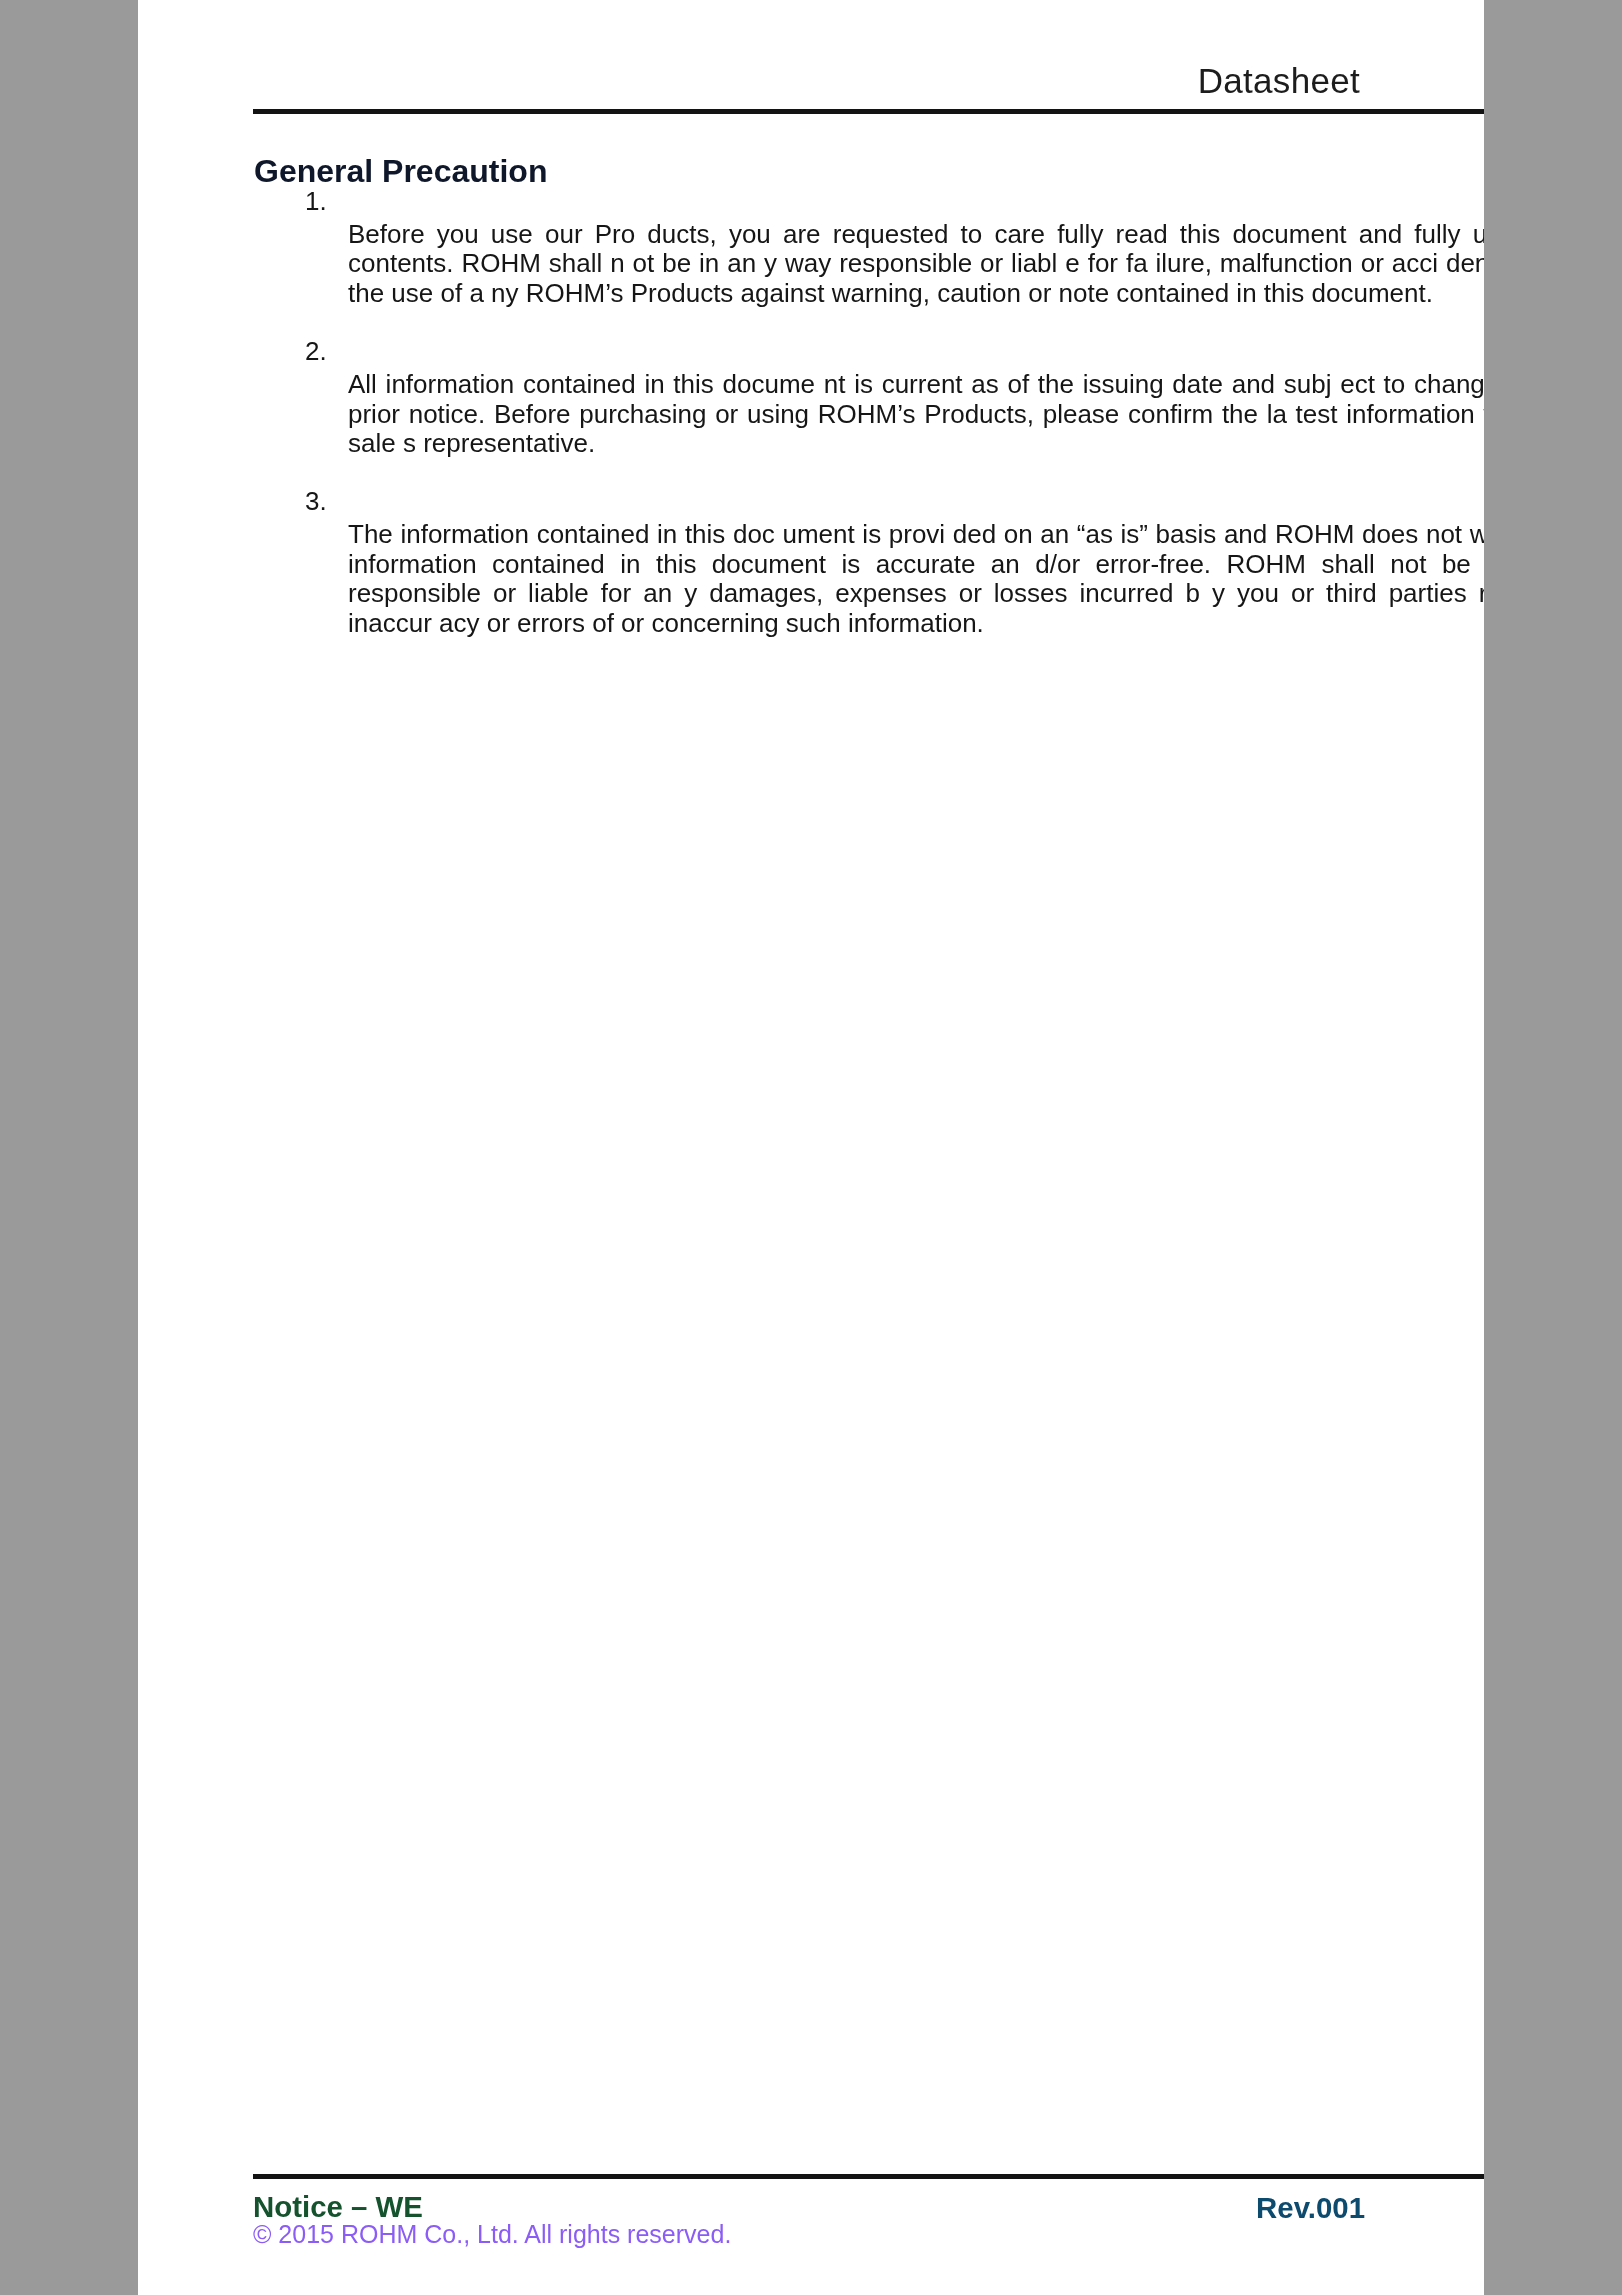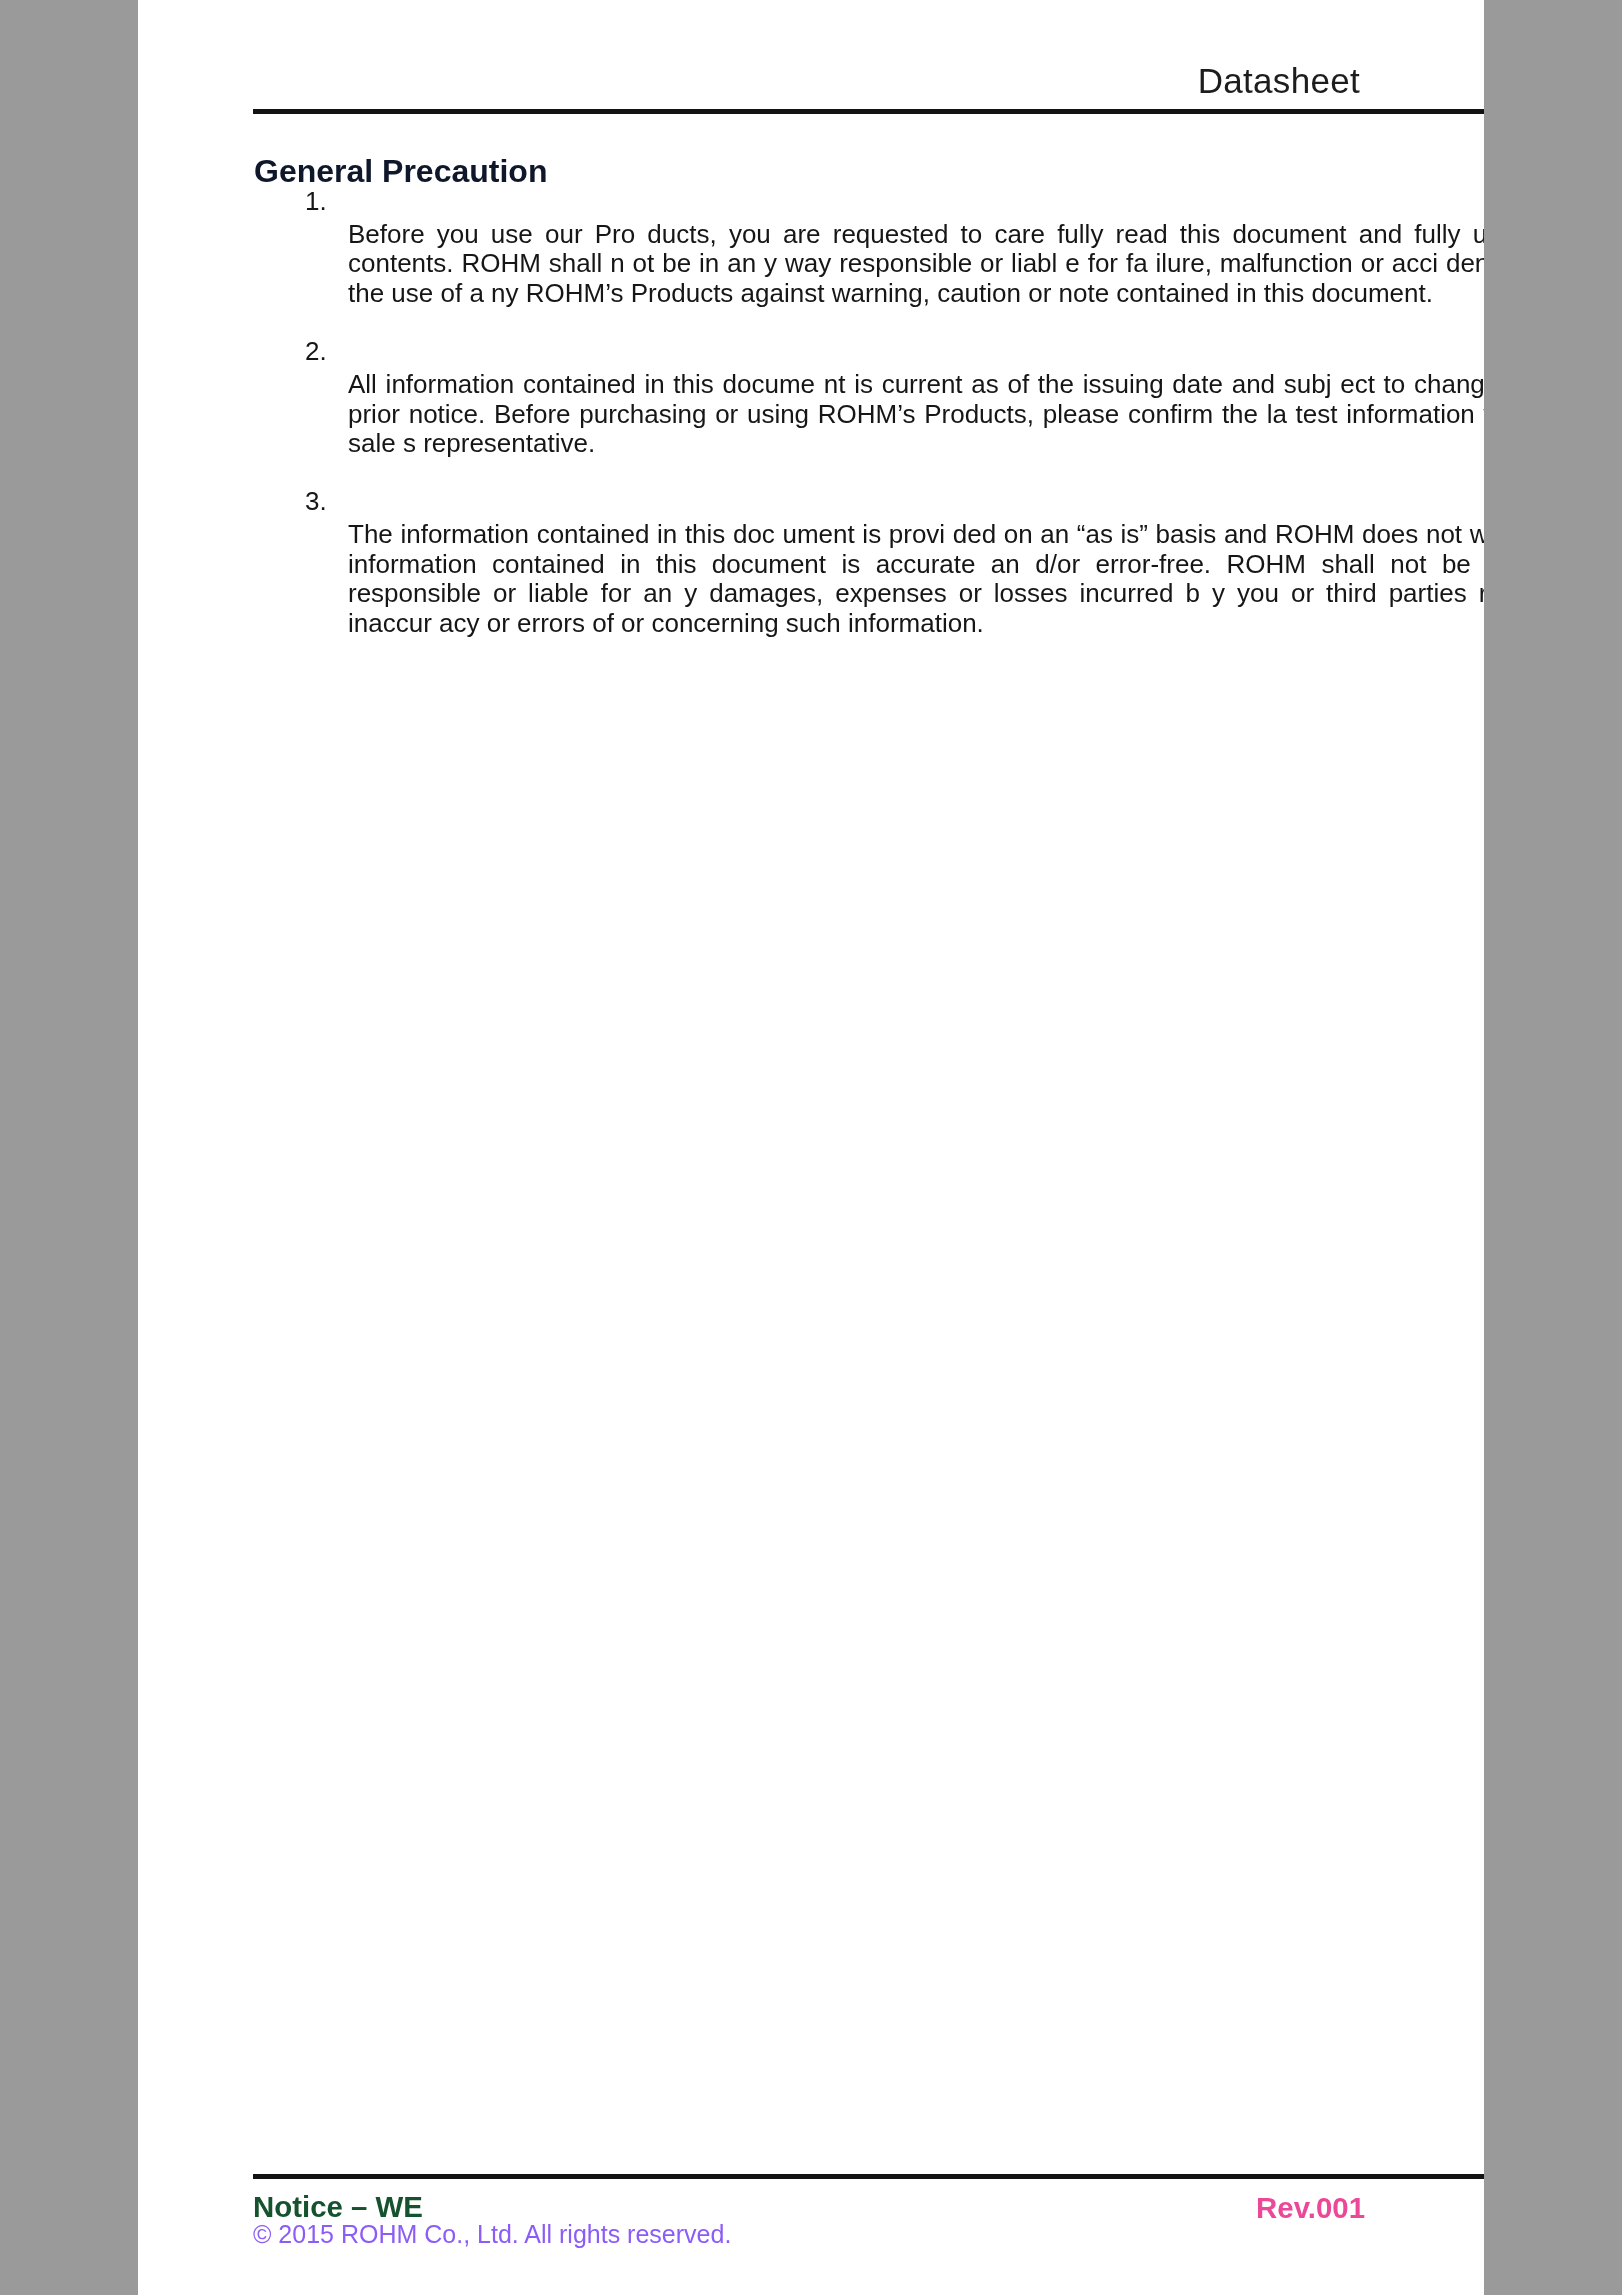--- a/index.html
+++ b/index.html
@@ -83,21 +83,21 @@
     font-weight: bold;
     color: #14532d;
   }
   .footer-rev {
     position: absolute;
     right: 119px;
     top: 2193px;
     font-size: 29.4px;
     line-height: 1;
     font-weight: bold;
-    color: #ec4899;
+    color: #0c4a6e;
   }
   .footer-copy {
     position: absolute;
     left: 115px;
     top: 2222px;
     font-size: 25px;
     line-height: 1;
     color: #8b5cf6;
   }
 </style>

